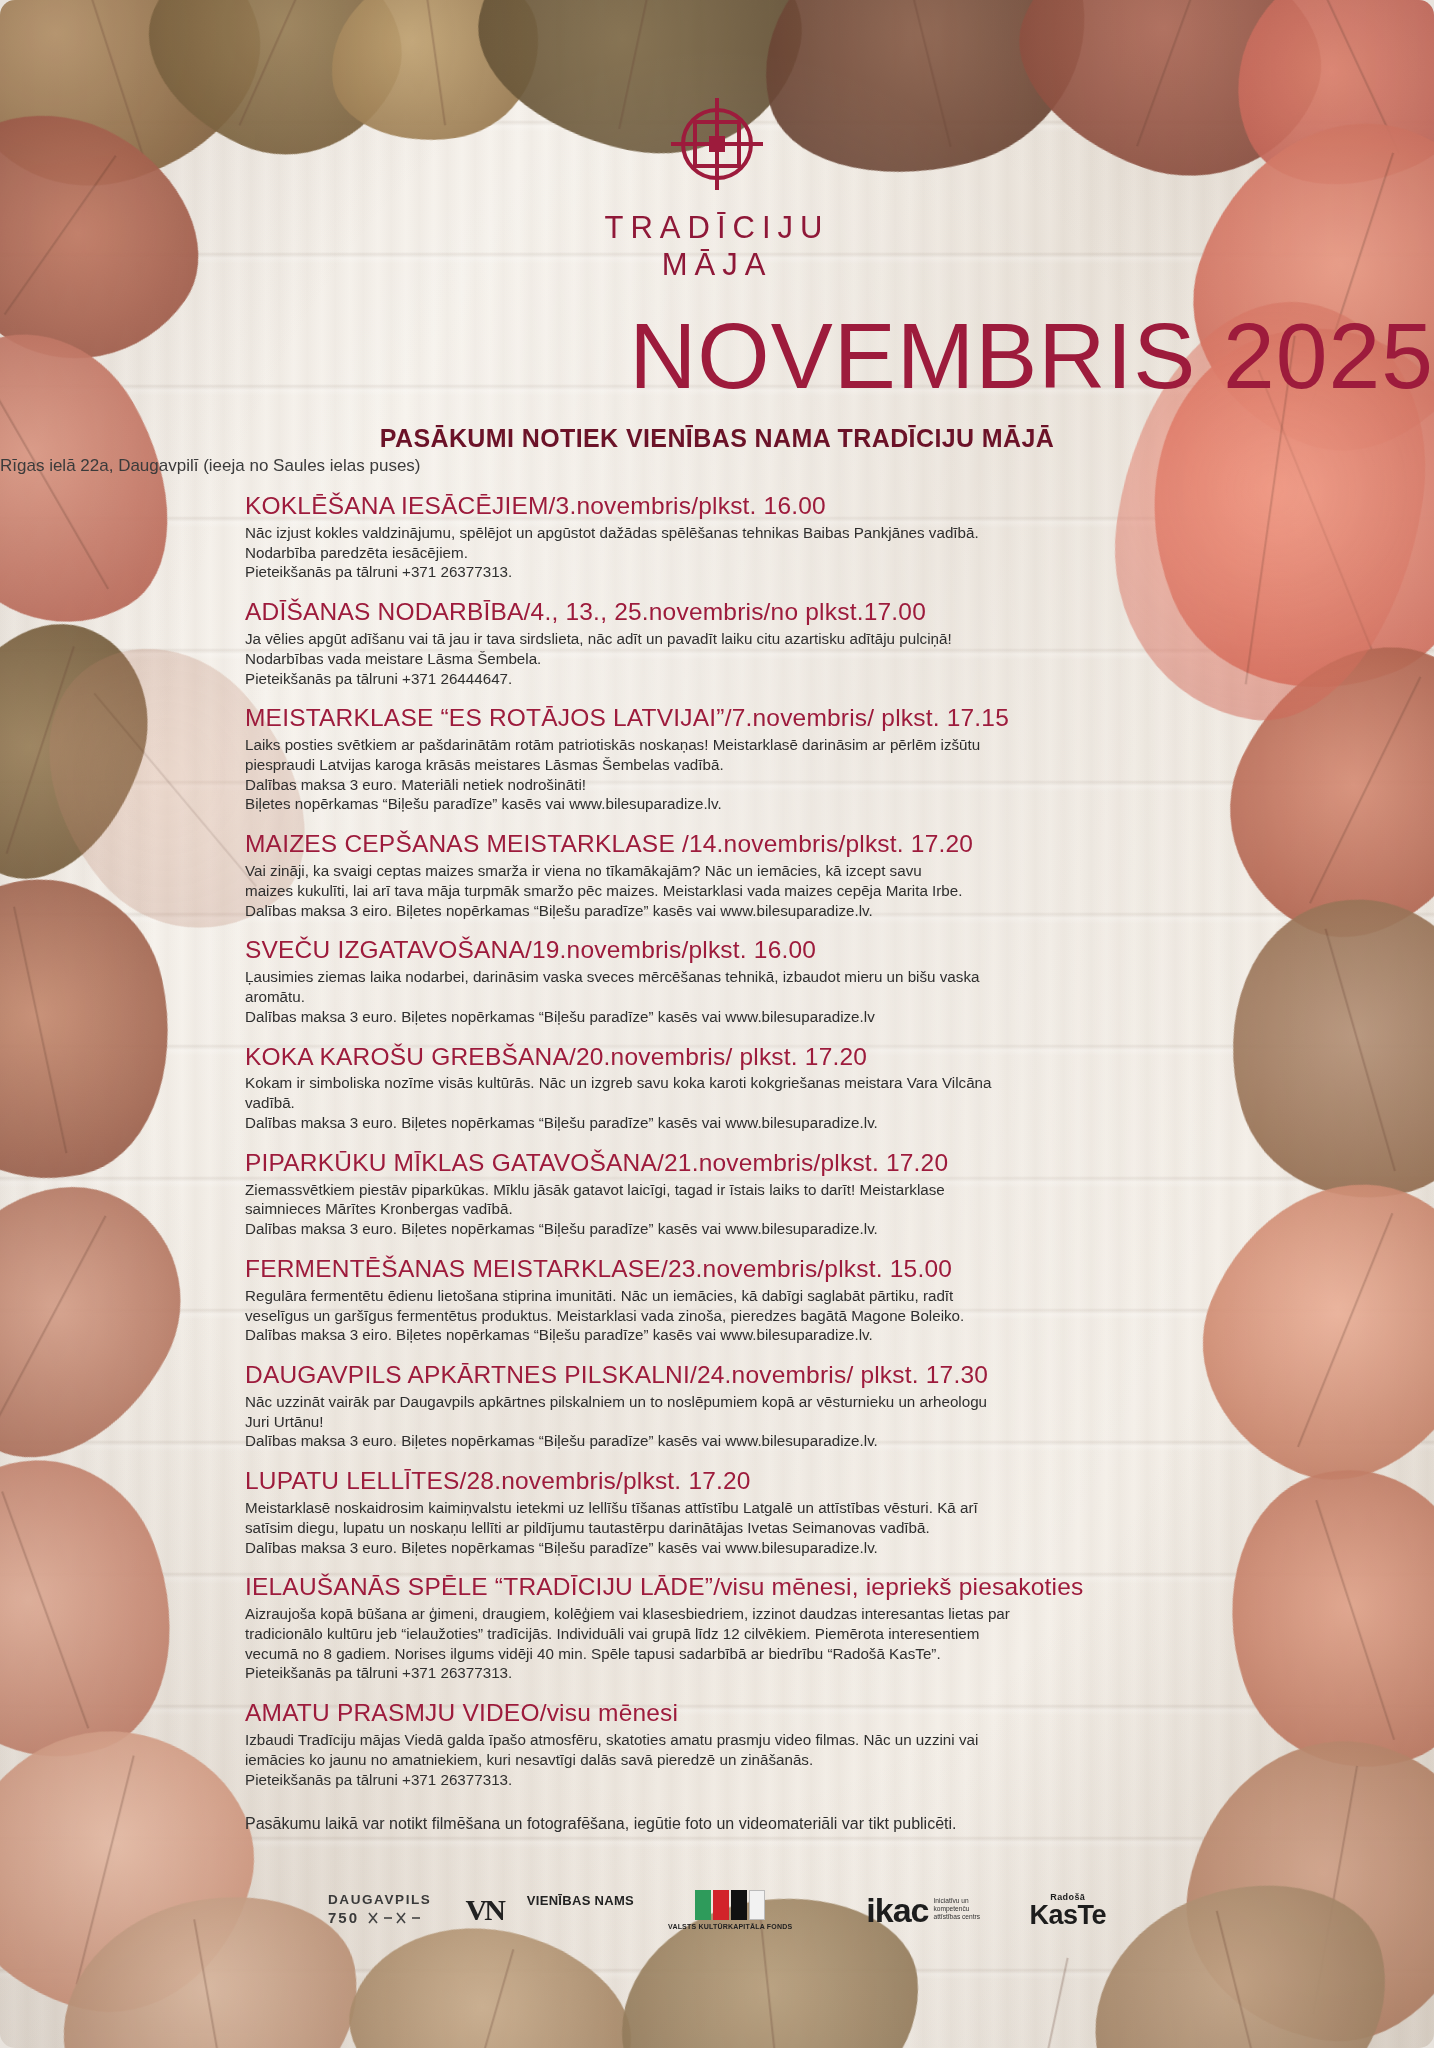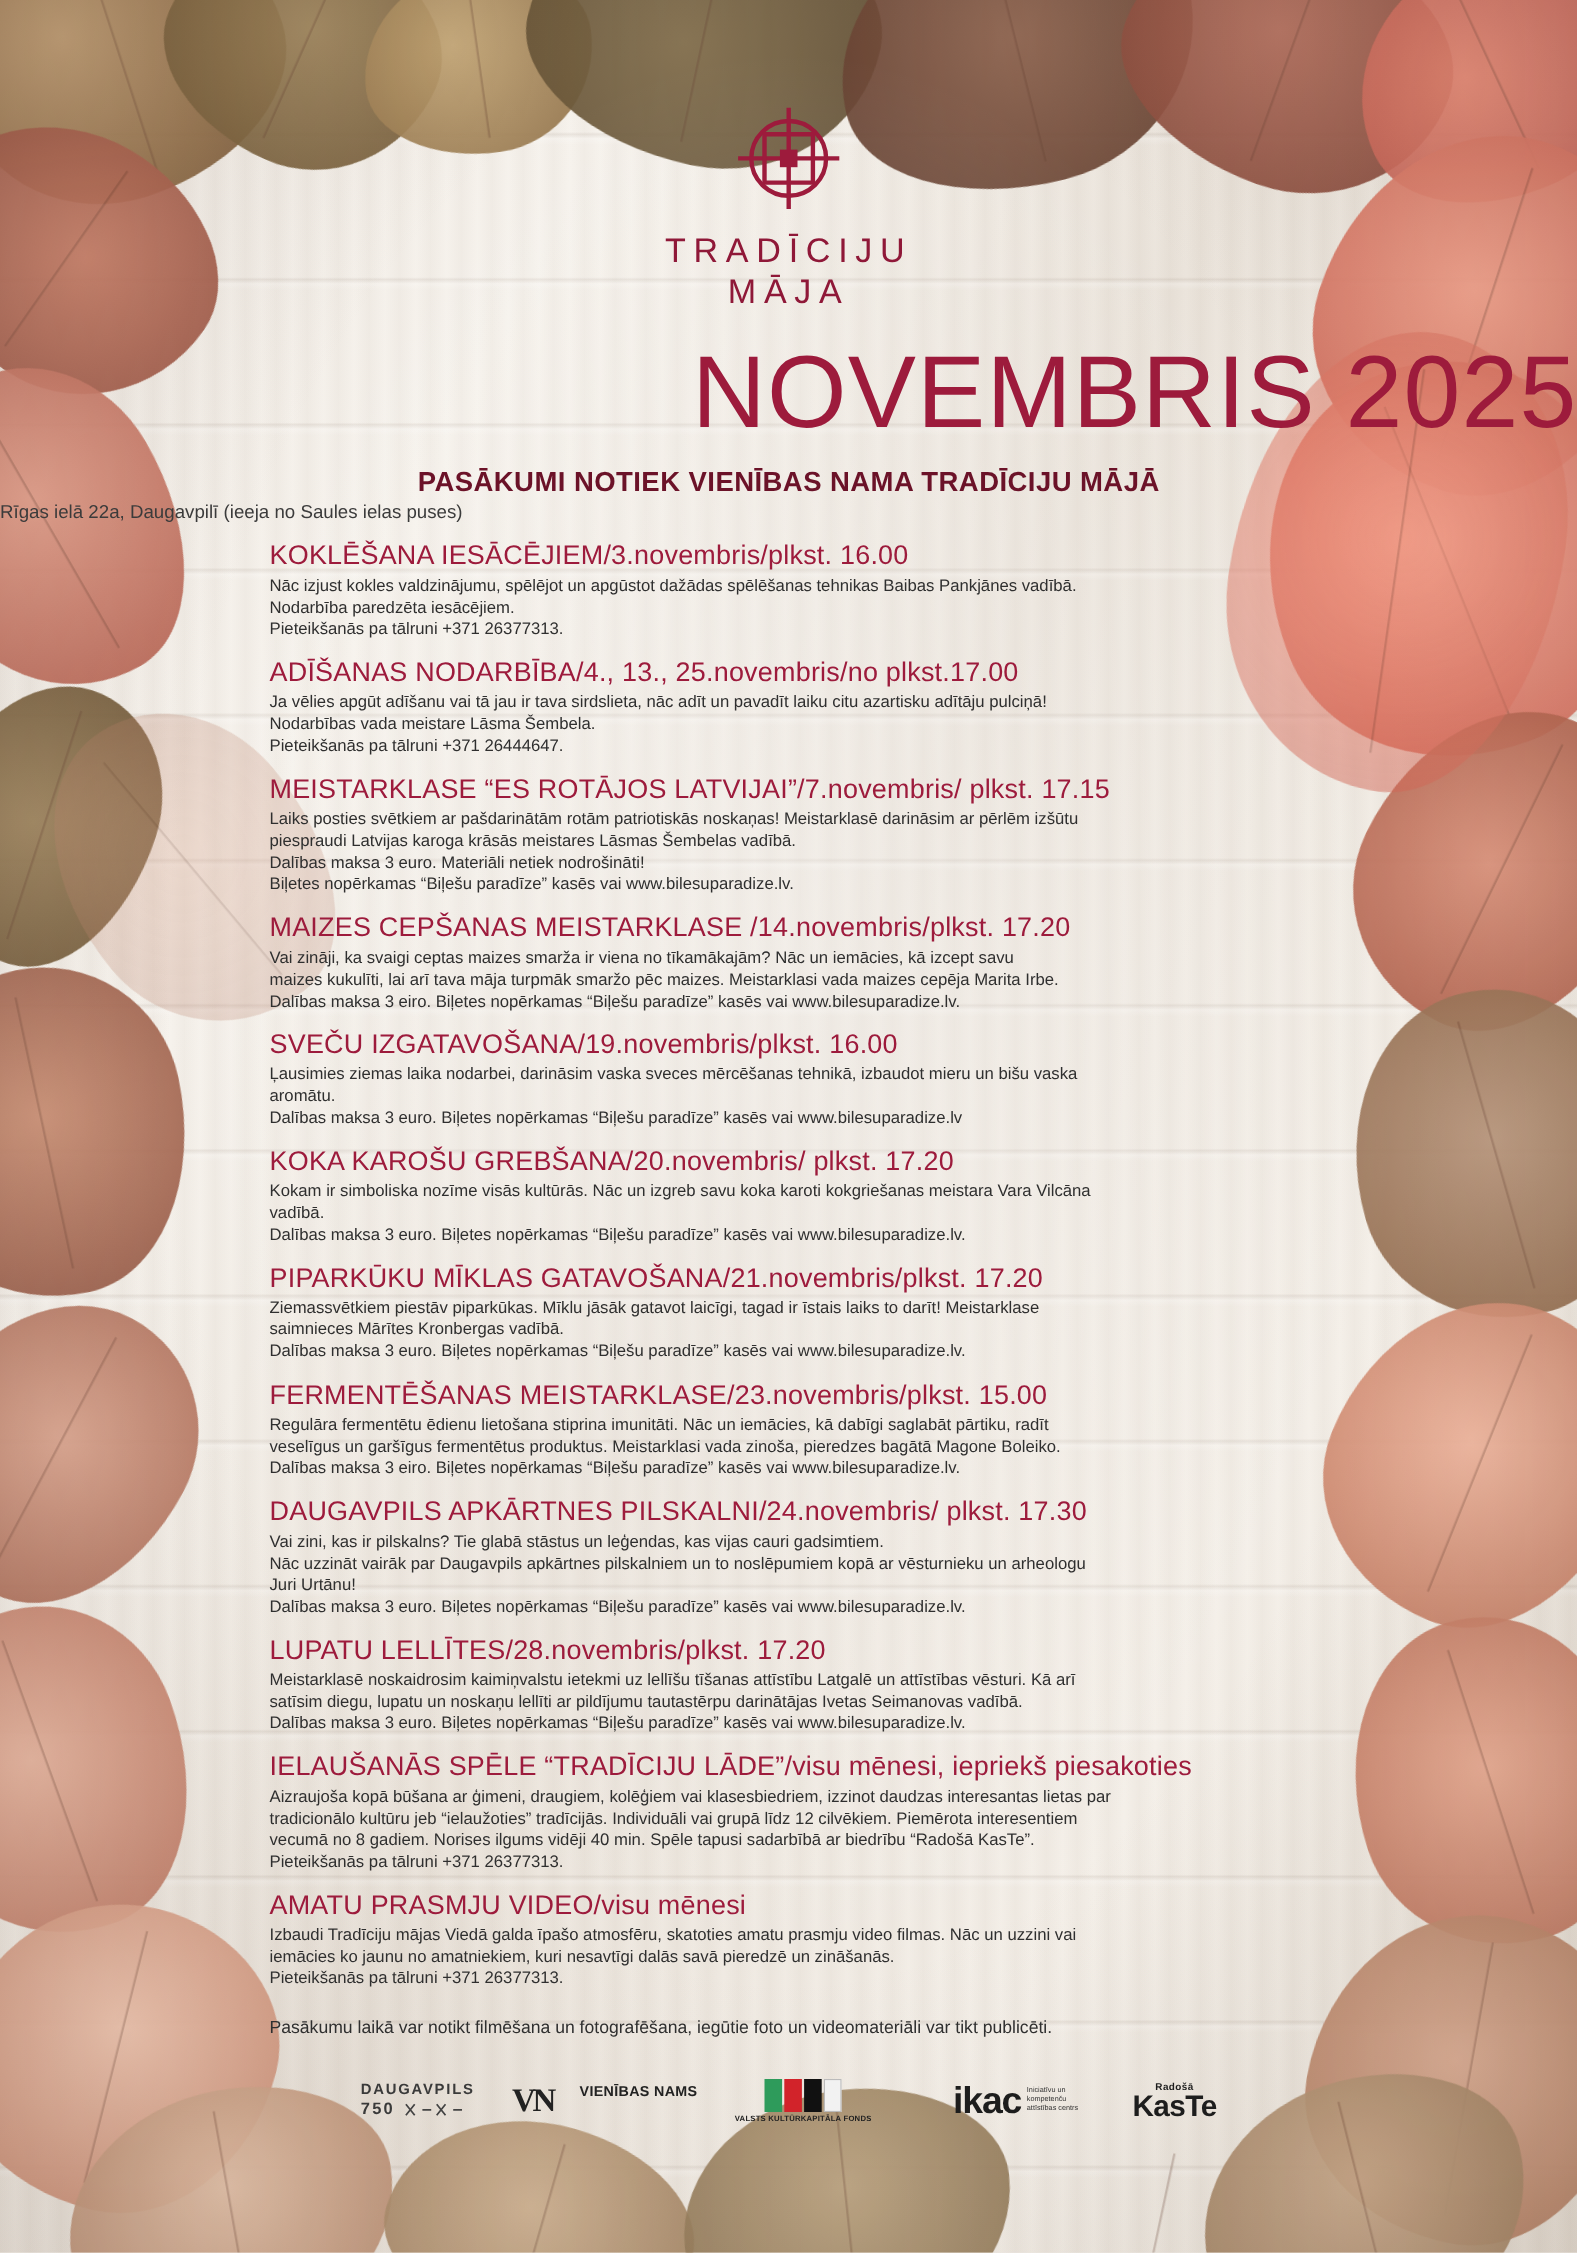--- a/index.html
+++ b/index.html
@@ -24,20 +24,21 @@
         rgba(0,0,0,0.00) 120px,
         rgba(120,100,85,0.10) 122px,
         rgba(255,255,255,0.22) 126px,
         rgba(0,0,0,0.00) 132px),
       repeating-linear-gradient(90deg,
         rgba(150,135,120,0.05) 0px,
         rgba(255,255,255,0.05) 14px,
         rgba(150,135,120,0.06) 28px),
       linear-gradient(115deg, #efe9e2 0%, #f6f2ec 25%, #eae3da 50%, #f4efe8 75%, #e9e2d8 100%);
     overflow: hidden;
+    border-radius: 15px;
   }
   .vig {
     position: absolute; inset: 0;
     background: radial-gradient(ellipse at 50% 45%, rgba(255,255,255,0.35) 0%, rgba(255,255,255,0.0) 55%, rgba(120,100,85,0.16) 100%);
     pointer-events: none;
   }
 
   
   .leaf {
     position: absolute;
@@ -307,21 +308,20 @@
         <div class="ev-body">
           <div>Regulāra fermentētu ēdienu lietošana stiprina imunitāti. Nāc un iemācies, kā dabīgi saglabāt pārtiku, radīt</div>
           <div>veselīgus un garšīgus fermentētus produktus. Meistarklasi vada zinoša, pieredzes bagātā Magone Boleiko.</div>
           <div>Dalības maksa 3 eiro. Biļetes nopērkamas “Biļešu paradīze” kasēs vai www.bilesuparadize.lv.</div>
         </div>
       </div>
 
       <div class="event">
         <div class="ev-head">DAUGAVPILS APKĀRTNES PILSKALNI/24.novembris/ plkst. 17.30</div>
         <div class="ev-body">
-          <div>Vai zini, kas ir pilskalns? Tie glabā stāstus un leģendas, kas vijas cauri gadsimtiem.</div>
           <div>Nāc uzzināt vairāk par Daugavpils apkārtnes pilskalniem un to noslēpumiem kopā ar vēsturnieku un arheologu</div>
           <div>Juri Urtānu!</div>
           <div>Dalības maksa 3 euro. Biļetes nopērkamas “Biļešu paradīze” kasēs vai www.bilesuparadize.lv.</div>
         </div>
       </div>
 
       <div class="event">
         <div class="ev-head">LUPATU LELLĪTES/28.novembris/plkst. 17.20</div>
         <div class="ev-body">
           <div>Meistarklasē noskaidrosim kaimiņvalstu ietekmi uz lellīšu tīšanas attīstību Latgalē un attīstības vēsturi. Kā arī</div>

